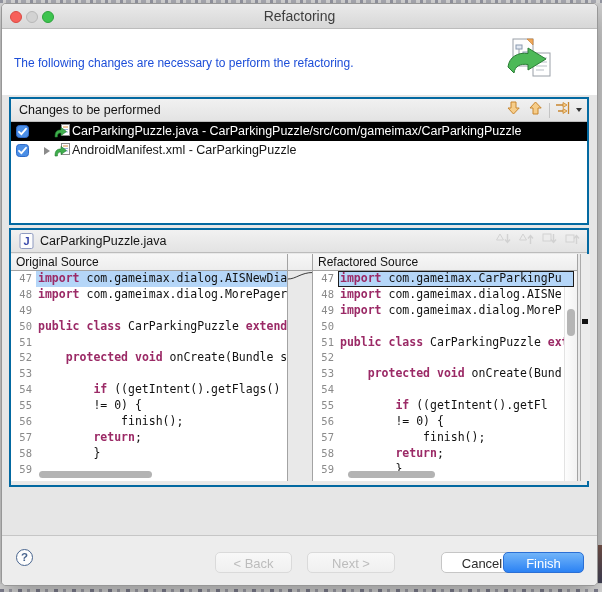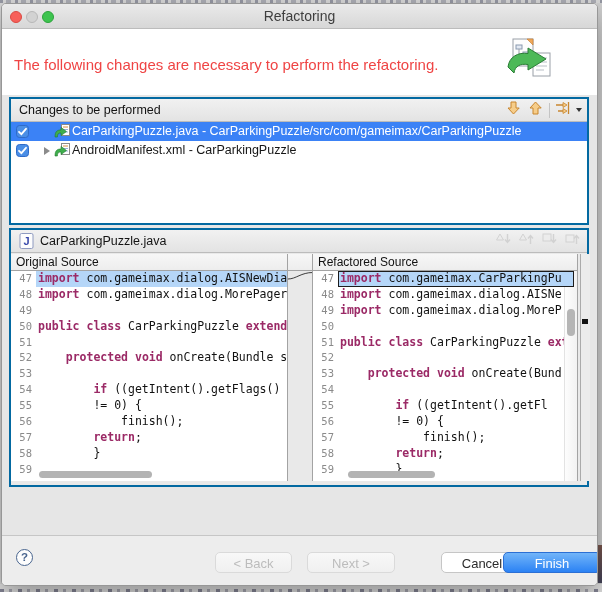--- a/index.html
+++ b/index.html
@@ -22,21 +22,21 @@
   .titlebar{position:absolute;left:0;top:0;right:0;height:24px;
     background:linear-gradient(#eaeaea,#d7d7d7);border-bottom:1px solid #bcbcbc;}
   .title{position:absolute;left:0;right:0;top:0;height:24px;line-height:24px;text-align:center;
     font-size:14px;color:#3e3e3e;}
   .tl{position:absolute;top:6.5px;width:12px;height:12px;border-radius:50%;box-sizing:border-box;}
   .tl-close{left:8px;background:#f7605a;border:1px solid #da4a42;}
   .tl-min{left:24px;background:#d2d2d2;border:1px solid #b8b8b8;}
   .tl-zoom{left:40px;background:#3ec44f;border:1px solid #2da33c;}
 
   .banner{position:absolute;left:0;top:25px;right:0;height:66px;background:#fff;}
-  .banner-msg{position:absolute;left:12px;top:27px;font-size:15px;color:#ef4444;}
+  .banner-msg{position:absolute;left:12px;top:27px;font-size:12px;color:#1d4ed8;}
   .banner-icon{position:absolute;right:46px;top:9px;}
 
   
   .group{position:absolute;left:7px;width:580px;box-sizing:border-box;border:2px solid #0369a1;}
   .changes-group{top:93px;height:128px;background:#fff;}
   .group-header{height:23px;background:linear-gradient(#f1f1f1,#e3e3e3);border-bottom:1px solid #bcbcbc;
     display:flex;align-items:center;padding:0 4px 0 8px;box-sizing:border-box;}
   .group-title{flex:1;font-size:12.5px;color:#141414;}
   .tb-btn{width:22px;height:20px;display:flex;align-items:center;justify-content:center;}
   .tb-sep{width:1px;height:15px;background:#c4c4c4;margin:0 3px;}
@@ -94,21 +94,21 @@
   .footer{position:absolute;left:0;right:0;bottom:0;height:49px;background:#ededed;border-top:1px solid #c6c6c6;}
   .help{position:absolute;left:14px;top:13px;width:17px;height:17px;border:1.5px solid #49658f;border-radius:50%;
     box-sizing:border-box;color:#49658f;font-size:11.5px;font-weight:bold;text-align:center;line-height:14px;background:#fdfdfd;}
   .btn{position:absolute;top:16px;height:21px;border-radius:5px;font-size:13px;text-align:center;line-height:21px;box-sizing:border-box;}
   .btn-disabled{background:linear-gradient(#f8f8f8,#f0f0f0);border:1px solid #dadada;color:#bcbcbc;}
   .btn-cancel{background:#fff;border:1px solid #c6c6c6;color:#2b2b2b;}
   .btn-finish{background:linear-gradient(#72b5f9,var(--accent));border:1px solid #2b6fd4;color:#fff;}
   .btn-back{left:213px;width:77px;}
   .btn-next{left:305px;width:88px;}
   .btn-cancel{left:403px;width:82px;margin-left:36px;}
-  .btn-finish{left:501px;width:98px;}
+  .btn-finish{left:501px;width:81px;}
 </style>
 </head>
 <body>
 
 <div class="screen">
   <div class="bg-top"></div>
   <div class="bg-right"></div>
   <div class="bg-right-mark"></div>
   <div class="bg-bottom"></div>
 
@@ -161,21 +161,21 @@
               <polygon points="8,1.5 12,4 8,6.5" fill="#f6cd8a" stroke="#c8862f" stroke-width="0.8"></polygon>
               <path d="M13.5,1 v6" stroke="#c8862f" stroke-width="1.3"></path>
               <path d="M3,10 h5" stroke="#c8862f" stroke-width="1.3" fill="none"></path>
               <polygon points="8,7.5 12,10 8,12.5" fill="#f6cd8a" stroke="#c8862f" stroke-width="0.8"></polygon>
               <path d="M13.5,7 v6" stroke="#c8862f" stroke-width="1.3"></path>
             </svg></span>
           <span class="caret"></span>
         </span>
       </div>
       <div class="tree">
-        <div class="tree-row selected" style="background: #3b82f6;">
+        <div class="tree-row selected" style="background: #000000;">
           <span class="cb">
             <svg width="13" height="13" viewBox="0 0 13 13">
               <rect x="0.5" y="0.5" width="12" height="12" rx="3" fill="#4a8ee6" stroke="#2f6bc9"></rect>
               <path d="M3,6.8 L5.4,9.2 L10,3.8" stroke="#fff" stroke-width="1.8" fill="none" stroke-linecap="round"></path>
             </svg></span>
           <span class="node-icon">
             <svg width="16" height="15" viewBox="0 0 16 15">
               <rect x="7.5" y="0.5" width="8" height="11" fill="#fff" stroke="#8a8a8a"></rect>
               <path d="M9,3 h5" stroke="#d98e45"></path>
                 <path d="M9,5.5 h5 M9,8 h5" stroke="#9ab0d9"></path>

